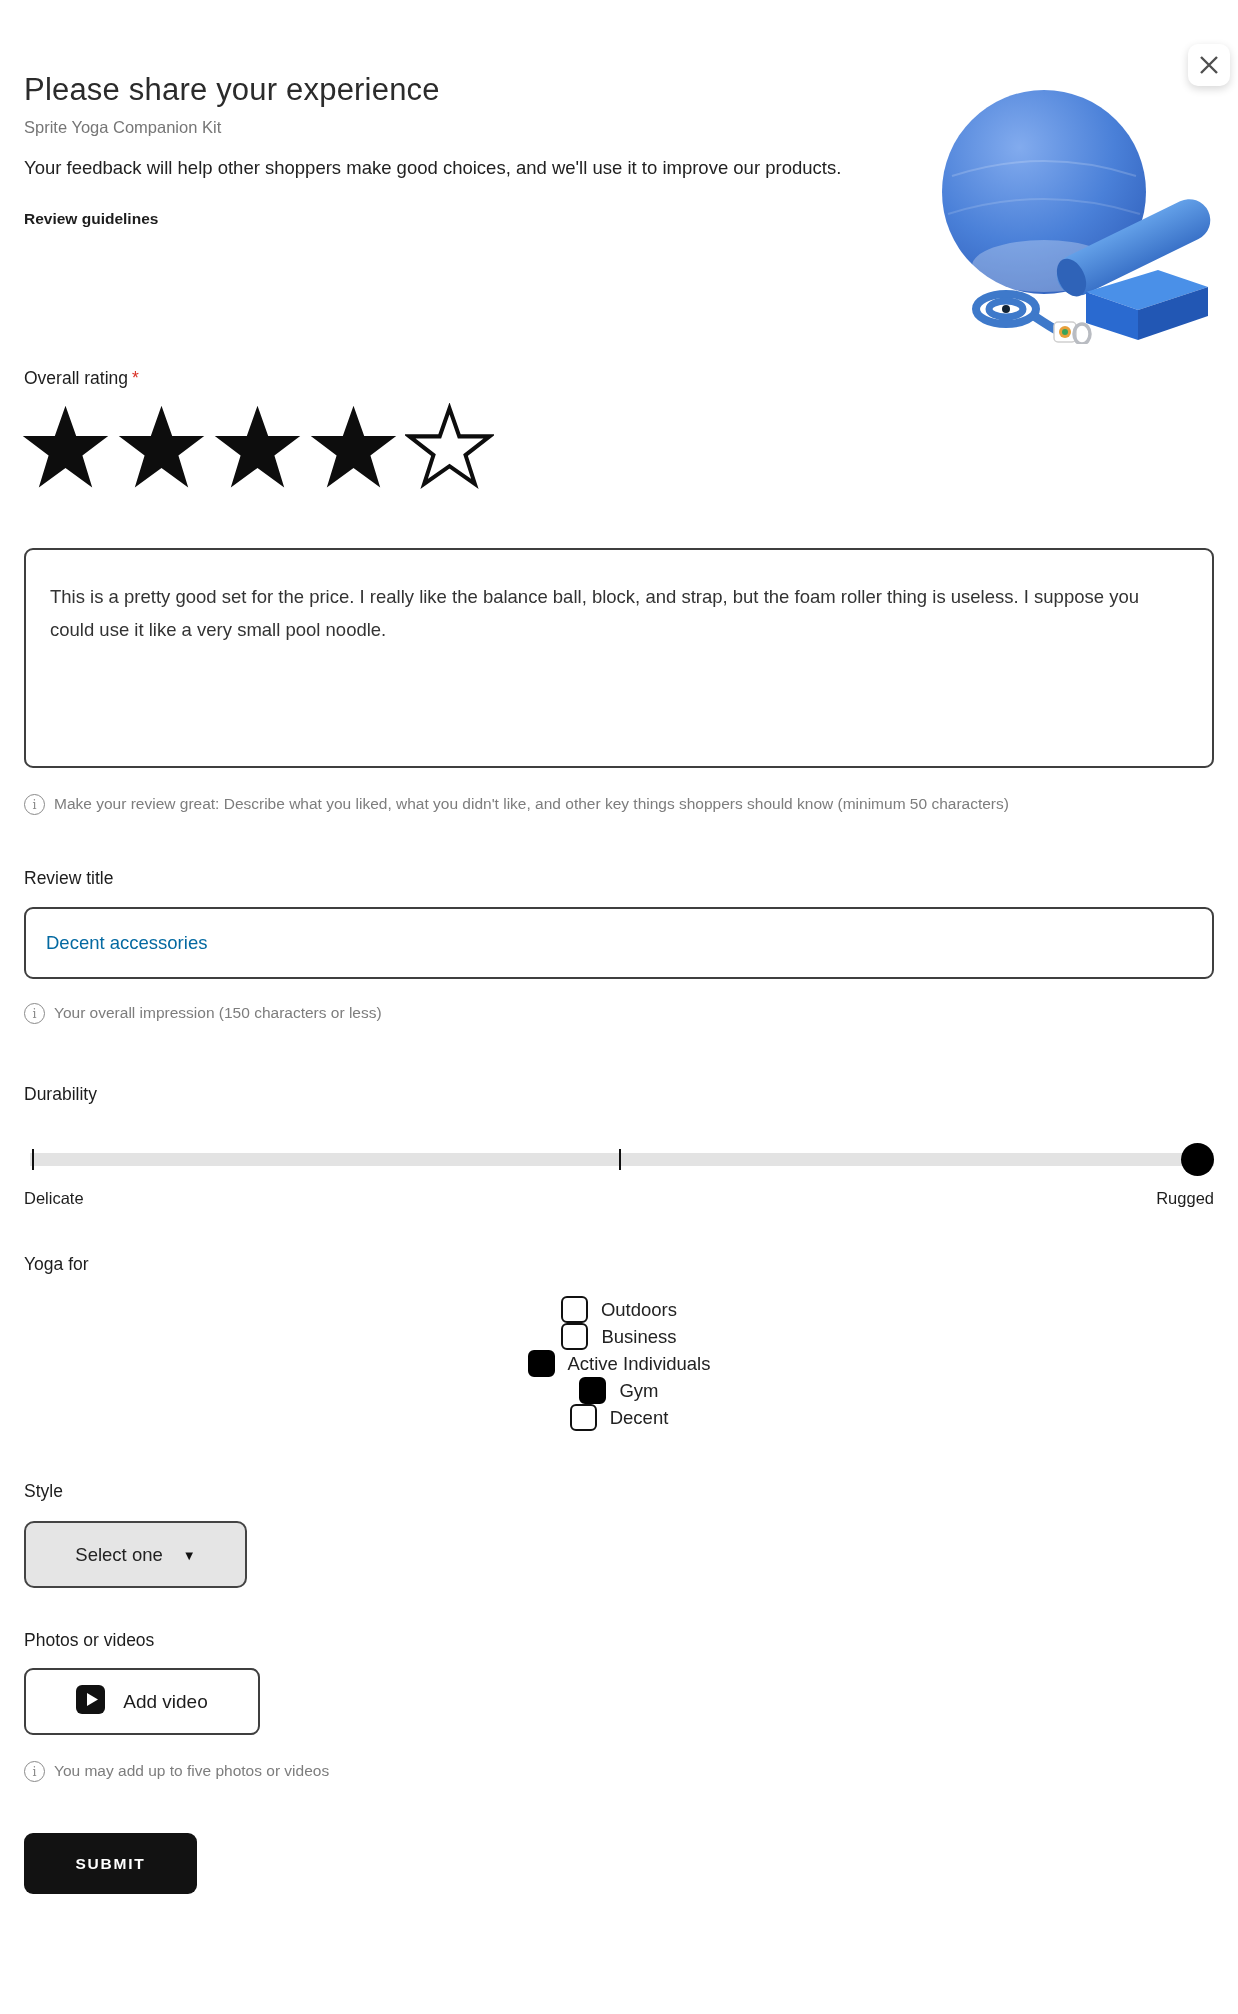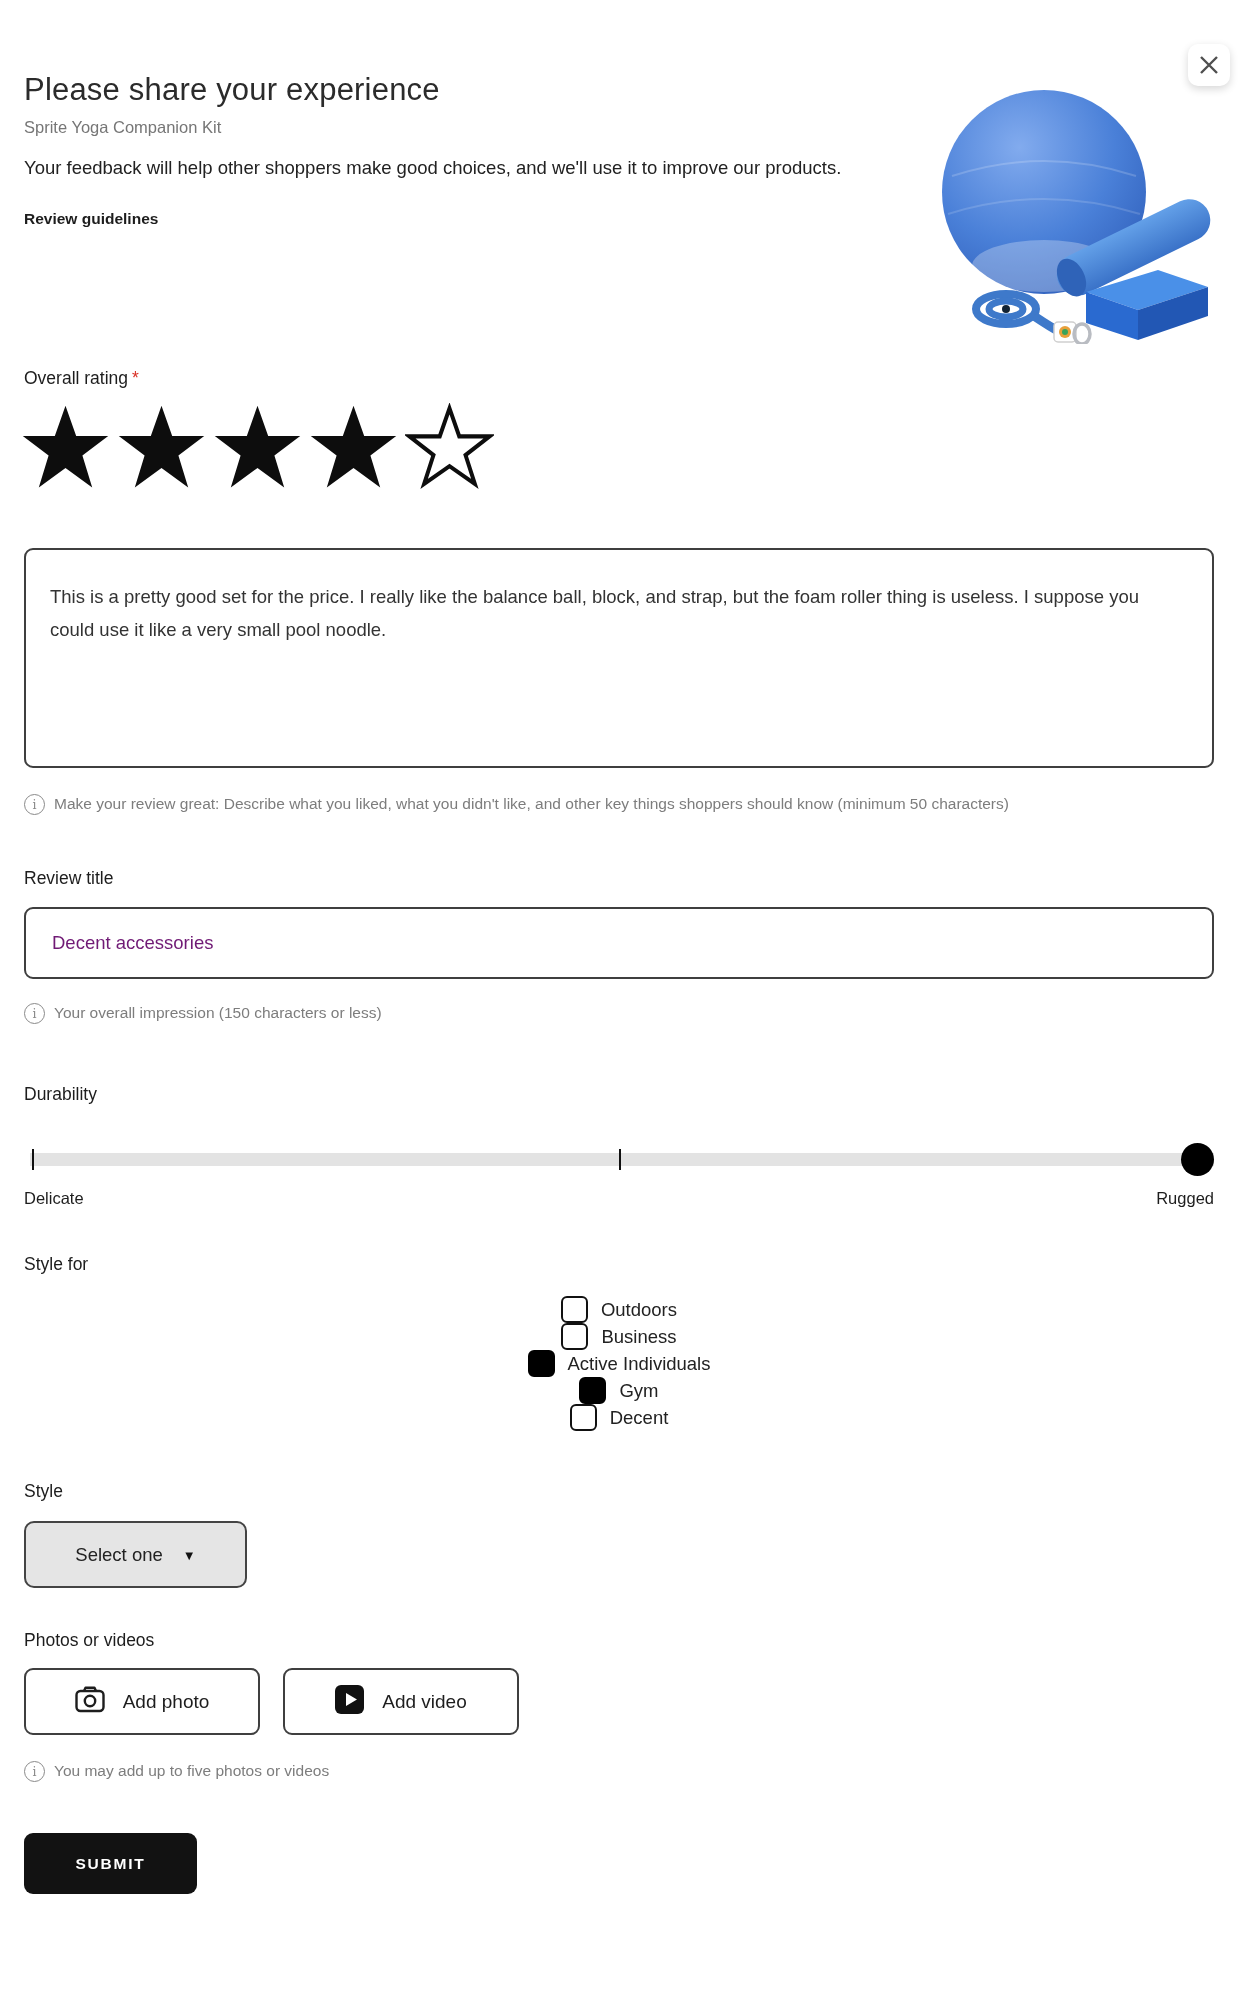--- a/index.html
+++ b/index.html
@@ -33,21 +33,21 @@
 
   
   .review-section{margin-top:56px;}
   .review-box{margin-top:17px;width:100%;box-sizing:border-box;height:220px;border:2px solid #3f3f3f;border-radius:9px;
     padding:30px 24px;font-family:"Liberation Sans",sans-serif;font-size:18.5px;line-height:33px;color:#333;resize:none;outline:none;display:block;}
   .review-section .helper{margin-top:20px;max-width:1100px;}
 
   
   .title-section{margin-top:48px;}
   .title-input{margin-top:18px;width:100%;box-sizing:border-box;height:72px;border:2px solid #3f3f3f;border-radius:9px;
-    padding:0 26px;font-family:"Liberation Sans",sans-serif;font-size:18.5px;color:#701a75;outline:none;display:block;}
+    padding:0 20px;font-family:"Liberation Sans",sans-serif;font-size:18.5px;color:#0369a1;outline:none;display:block;}
   .title-section .helper{margin-top:18px;}
 
   
   .durability-section{margin-top:55px;}
   .slider{position:relative;margin-top:38px;height:33px;}
   .slider-track{position:absolute;left:6px;right:0;top:10px;height:13px;background:#e3e3e3;}
   .slider-tick{position:absolute;top:6px;width:2px;height:21px;background:#111;}
   .slider-tick.start{left:8px;}
   .slider-tick.mid{left:50%;}
   .slider-thumb{position:absolute;top:0;width:33px;height:33px;border-radius:50%;background:#000;cursor:pointer;}
@@ -192,21 +192,21 @@
       <div class="slider-thumb" id="durability-thumb" style="left: calc(100% - 33px);"></div>
     </div>
     <div class="slider-labels">
       <span>Delicate</span>
       <span>Rugged</span>
     </div>
   </div>
 
   
   <div class="bestfor-section">
-    <div class="field-label">Style for</div>
+    <div class="field-label">Yoga for</div>
     <div class="cb-row" id="bestfor-row">
         <label class="cb-item">
           <span class="cb-box"></span>
           <span class="cb-label">Outdoors</span>
         </label>
         <label class="cb-item">
           <span class="cb-box"></span>
           <span class="cb-label">Business</span>
         </label>
         <label class="cb-item">
@@ -230,30 +230,20 @@
     <button class="select-btn">
       <span>Select one</span>
       <span class="select-arrow">▼</span>
     </button>
   </div>
 
   
   <div class="media-section">
     <div class="field-label">Photos or videos</div>
     <div class="media-buttons">
-      <button class="media-btn">
-        <span>
-          <svg width="30" height="27" viewBox="0 0 30 27" fill="none">
-            <rect x="1.5" y="5" width="27" height="20" rx="4" stroke="#1d1d1d" stroke-width="2.4"></rect>
-            <path d="M9 5 L10.5 1.8 H19.5 L21 5" stroke="#1d1d1d" stroke-width="2.4" fill="none" stroke-linejoin="round"></path>
-            <circle cx="15" cy="15" r="5.2" stroke="#1d1d1d" stroke-width="2.4"></circle>
-          </svg>
-        </span>
-        <span>Add photo</span>
-      </button>
       <button class="media-btn">
         <span>
           <svg width="29" height="29" viewBox="0 0 29 29">
             <rect x="0" y="0" width="29" height="29" rx="6" fill="#111"></rect>
             <polygon points="11,8 22,14.5 11,21" fill="#fff"></polygon>
           </svg>
         </span>
         <span>Add video</span>
       </button>
     </div>

